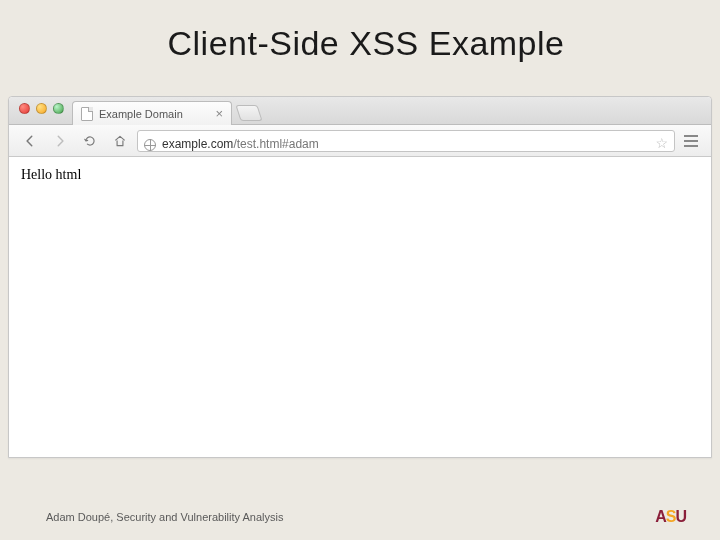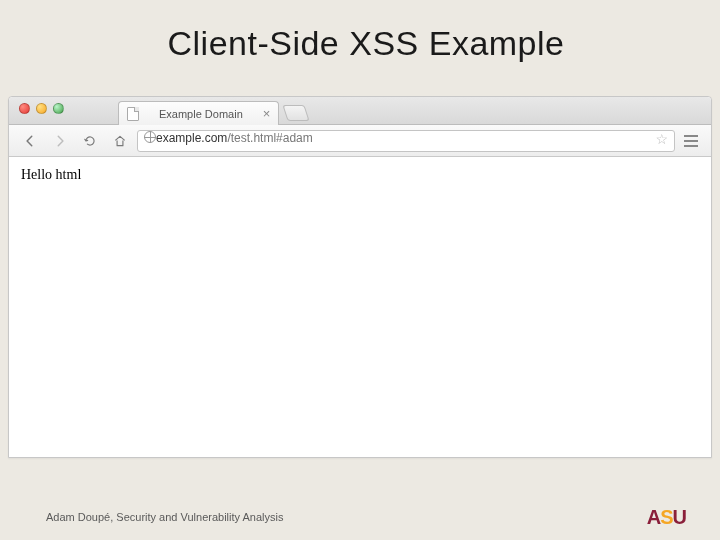--- a/index.html
+++ b/index.html
@@ -50,26 +50,25 @@
   .tl.green { background: radial-gradient(circle at 30% 30%, #b9f6ca, #43a047); }
   .tab {
     height: 24px;
     background: linear-gradient(#fdfdfd, #f1f1f1);
     border: 1px solid #bcbcbc;
     border-bottom: none;
     border-radius: 4px 4px 0 0;
     display: flex;
     align-items: center;
     padding: 0 8px;
-    gap: 20px;
+    gap: 6px;
     font-size: 11px;
     color: #555;
     min-width: 160px;
     margin-bottom: -1px;
-    margin-left: 46px;
   }
   .tab .page-icon {
     width: 12px; height: 14px;
     border: 1px solid #aaa;
     border-radius: 1px;
     background: #fff;
     position: relative;
   }
   .tab .page-icon::after {
     content: '';
@@ -109,22 +108,23 @@
     color: #7a7a7a;
   }
   .nav-btn svg { width: 14px; height: 14px; }
   .addr {
     flex: 1;
     height: 22px;
     background: #fff;
     border: 1px solid #c4c4c4;
     border-radius: 3px;
     display: flex;
-    align-items: flex-start;
+    align-items: flex-end;
     padding: 0 6px;
+    gap: 6px;
     font-size: 12px;
     color: #777;
   }
   .addr .globe { width: 12px; height: 12px; border: 1px solid #999; border-radius: 50%; position: relative; }
   .addr .globe::before { content:''; position:absolute; left:5px; top:-1px; width:1px; height:12px; background:#999; }
   .addr .globe::after { content:''; position:absolute; top:5px; left:-1px; height:1px; width:12px; background:#999; }
   .addr .url .domain { color: #333; }
   .addr .star { margin-left: auto; color: #bbb; font-size: 14px; }
   .menu-btn { width: 24px; display:flex; flex-direction:column; gap:3px; align-items:center; justify-content:center; }
   .menu-btn span { width: 14px; height: 2px; background:#888; }
@@ -141,21 +141,21 @@
     display: flex;
     align-items: center;
     justify-content: space-between;
     padding: 0 34px 0 46px;
     gap: 40px;
   }
   .footer-text { font-size: 11px; color: #5a5a5a; }
   .asu {
     font-family: Arial, sans-serif;
     font-weight: 900;
-    font-size: 20px;
+    font-size: 16px;
     letter-spacing: -1px;
   }
   .asu .a { color: #8a1f3a; }
   .asu .s { color: #f5a623; }
   .asu .u { color: #8a1f3a; }
 </style>
 </head>
 <body>
 
 <div class="slide-title">Client-Side XSS Example</div>

